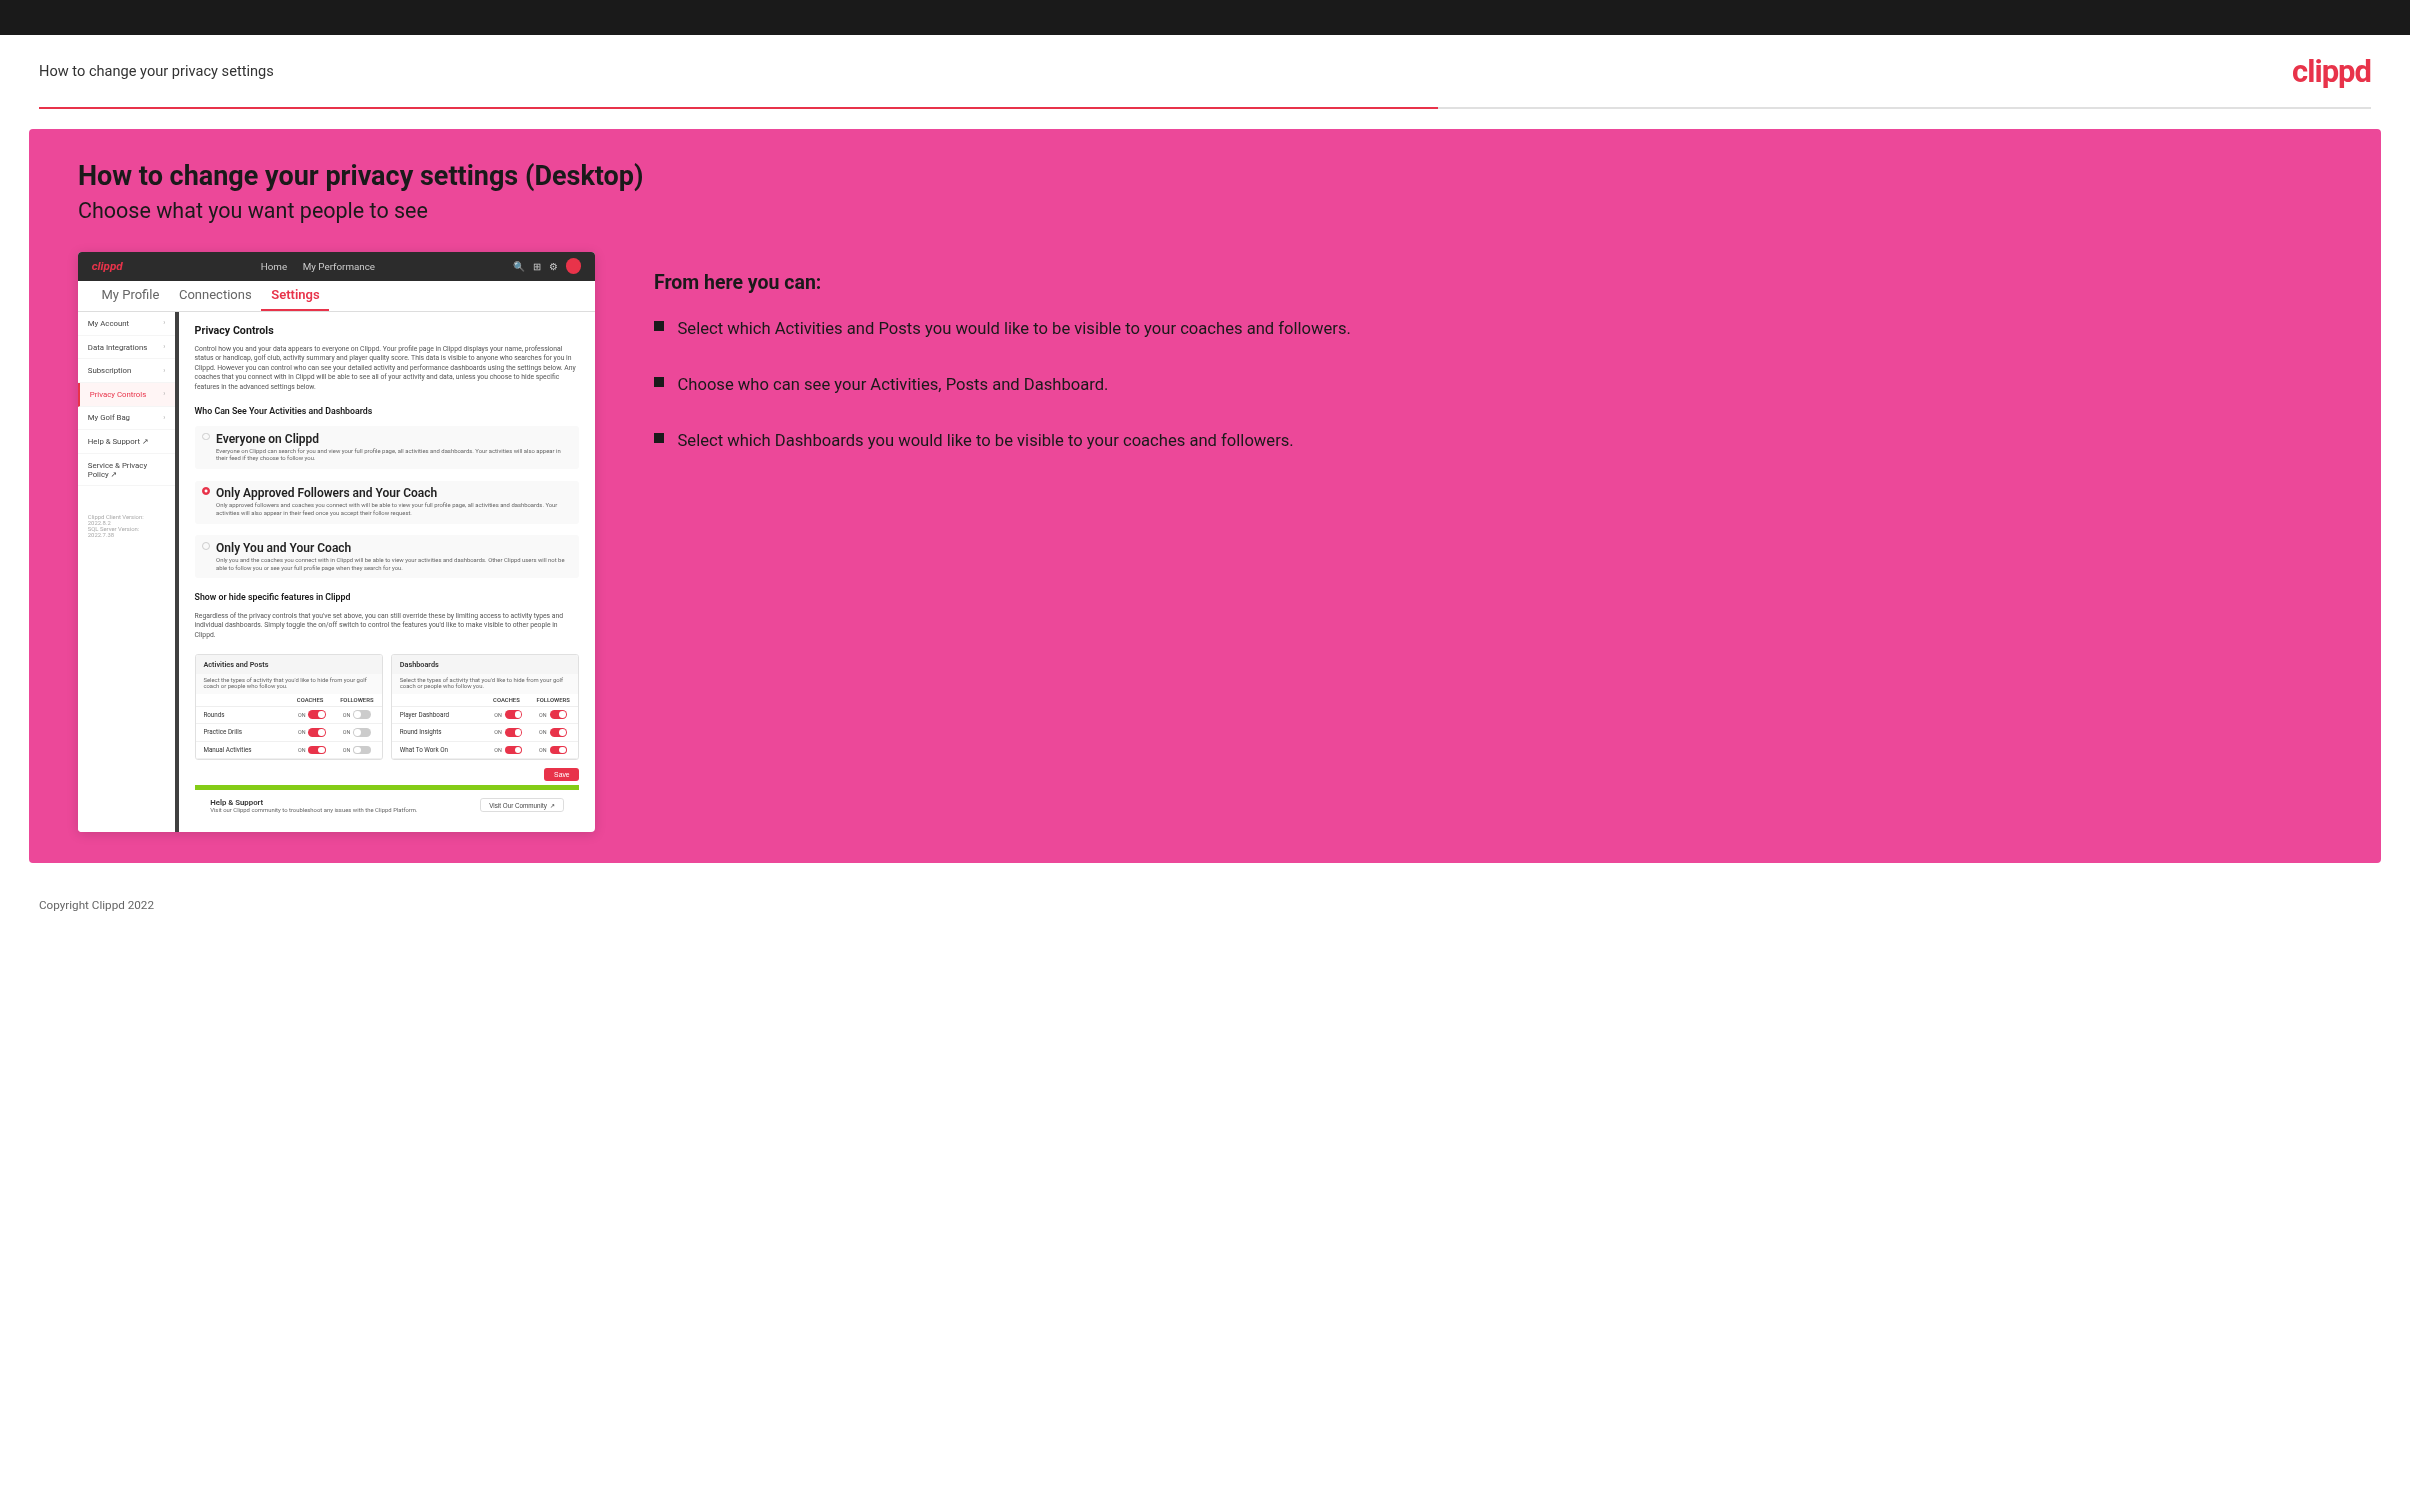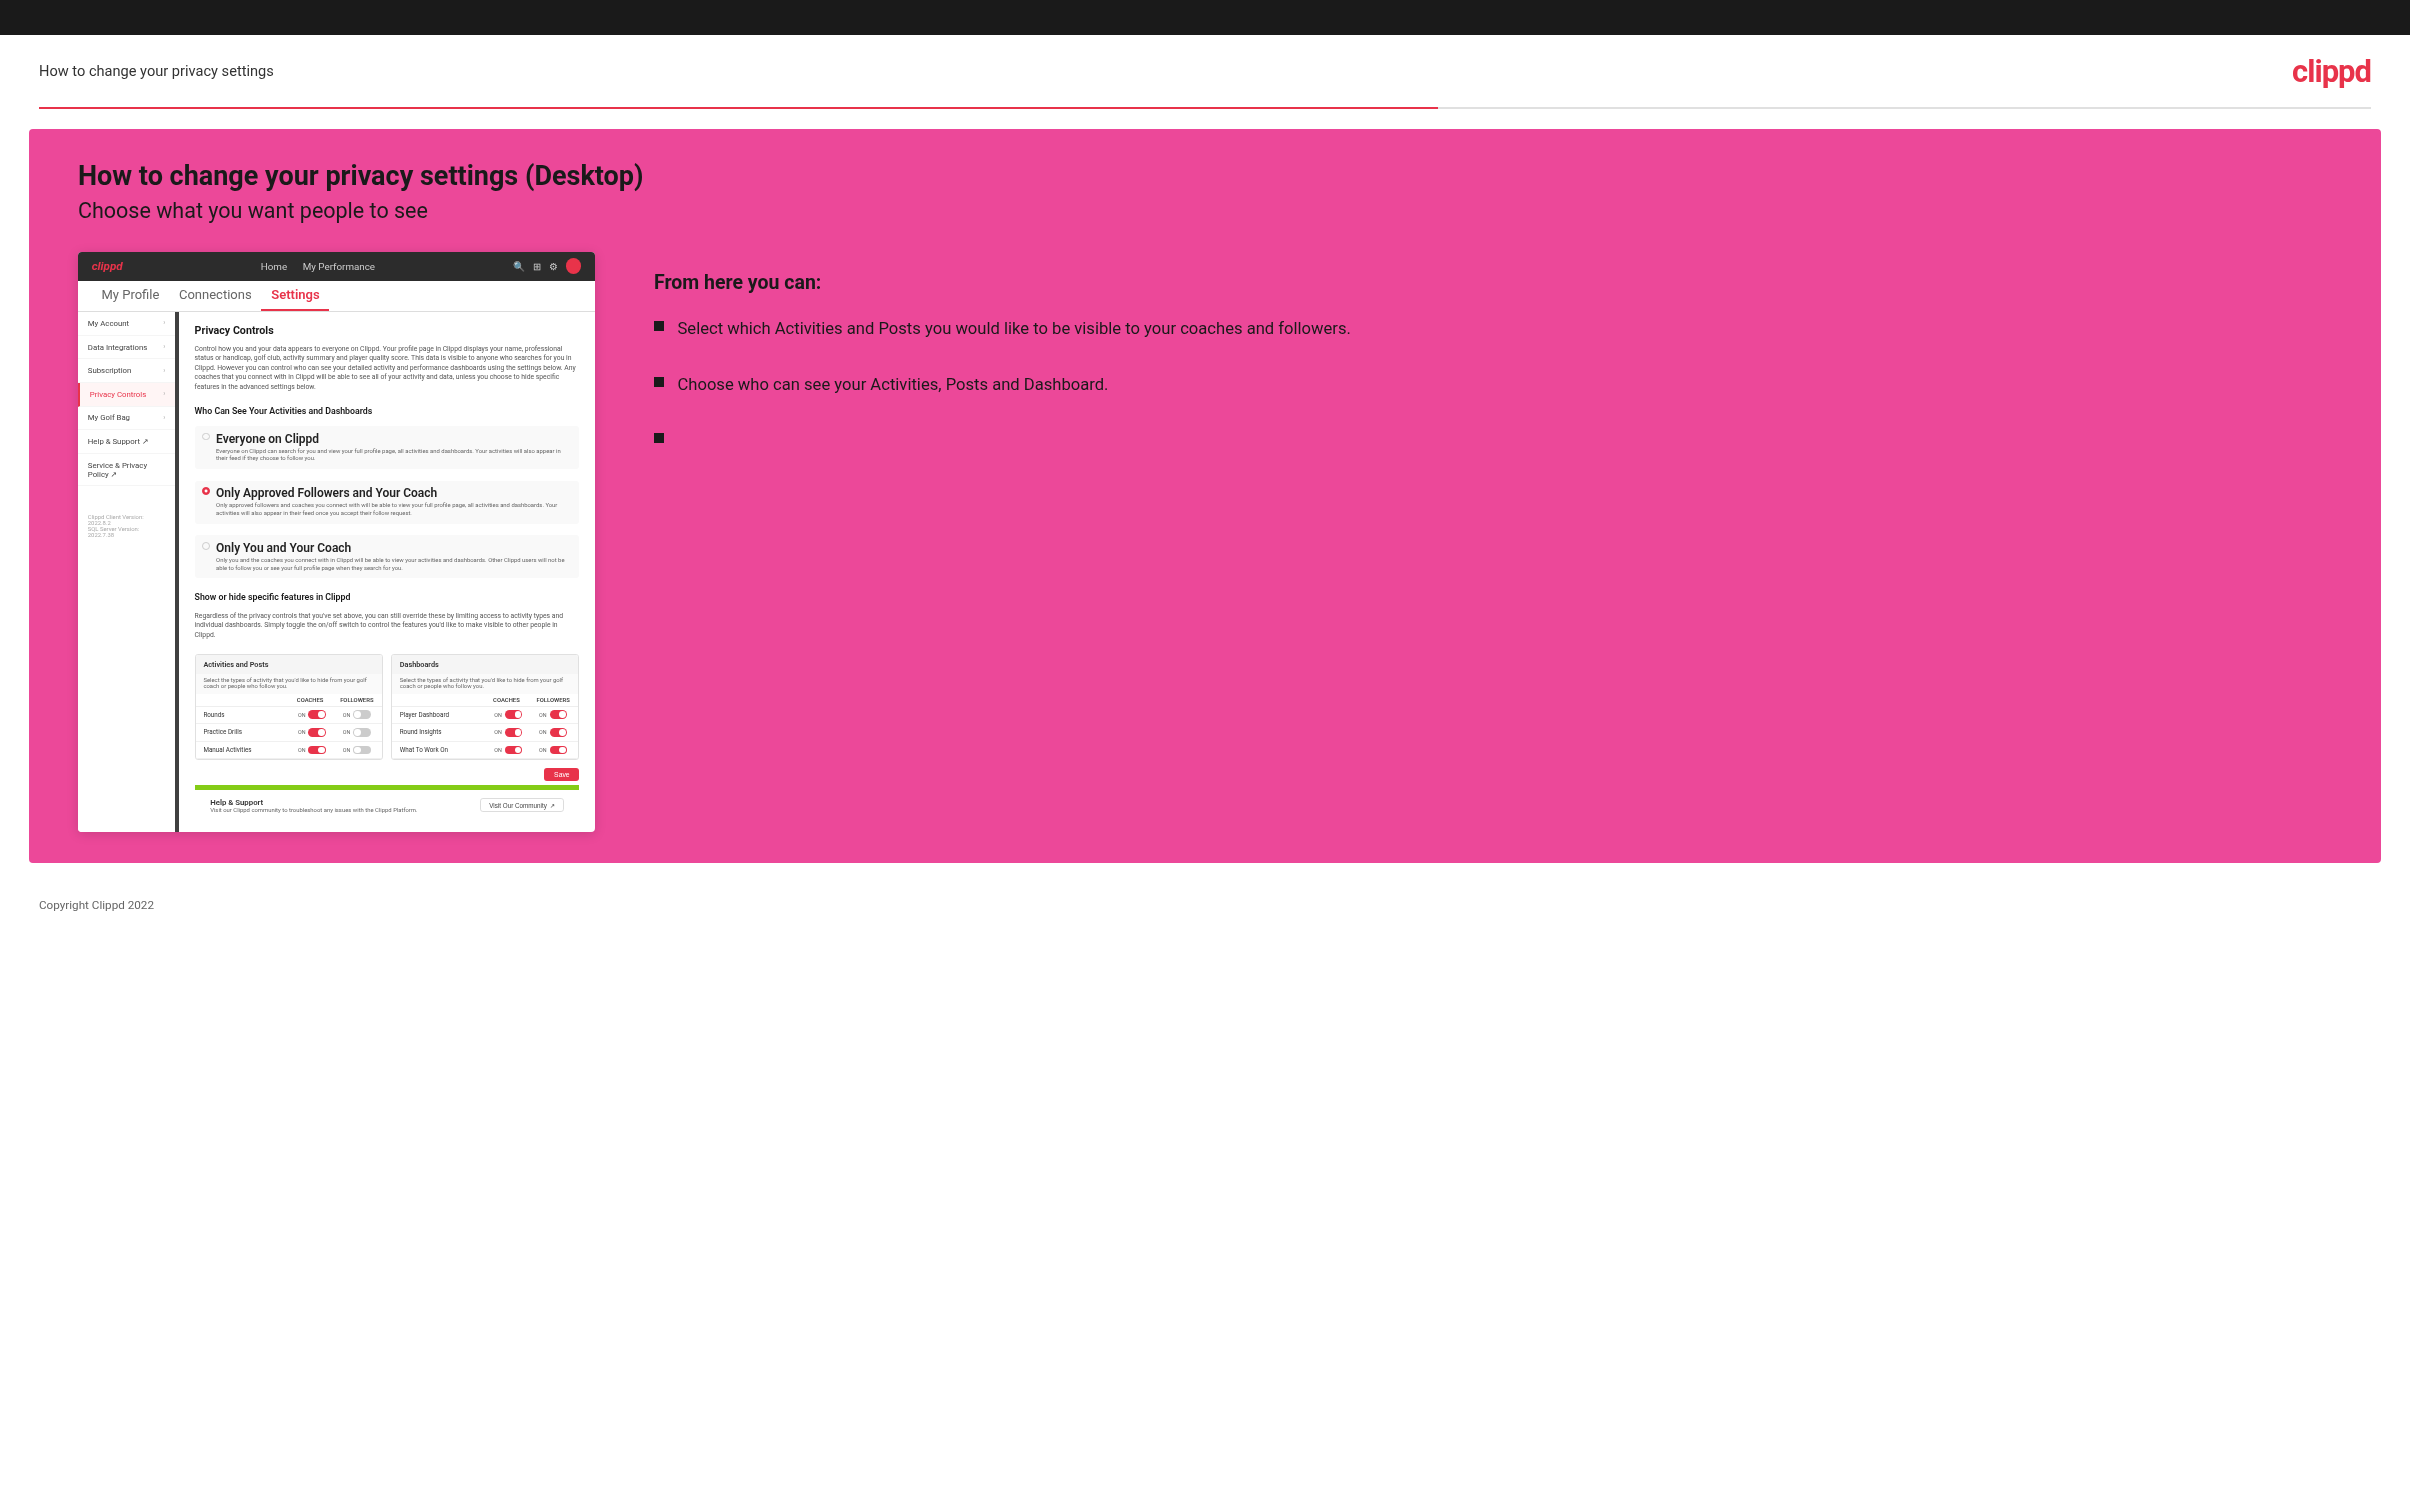--- a/index.html
+++ b/index.html
@@ -662,20 +662,21 @@
         <span class="bullet-text">Select which Activities and Posts you would like to be visible to your coaches and followers.</span>
       </div>
 
       <div class="bullet-item">
         <div class="bullet-square"></div>
         <span class="bullet-text">Choose who can see your Activities, Posts and Dashboard.</span>
       </div>
 
       <div class="bullet-item">
         <div class="bullet-square"></div>
+        <span class="bullet-text">Select which Dashboards you would like to be visible to your coaches and followers.</span>
       </div>
     </div>
 
   </div>
 </div>
 
 <div class="footer">
   <span>Copyright Clippd 2022</span>
 </div>
 

